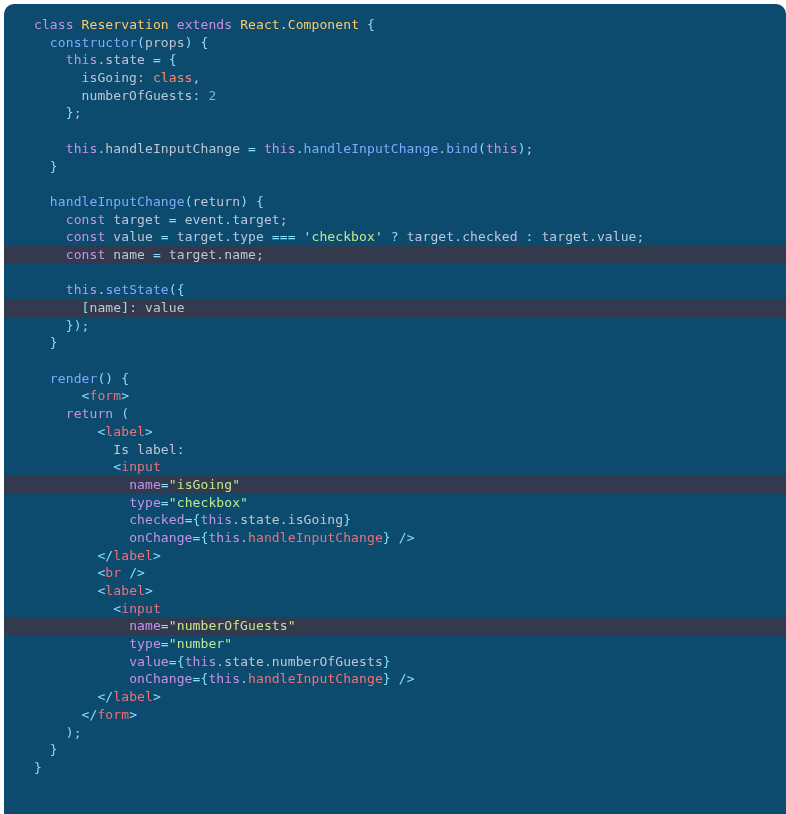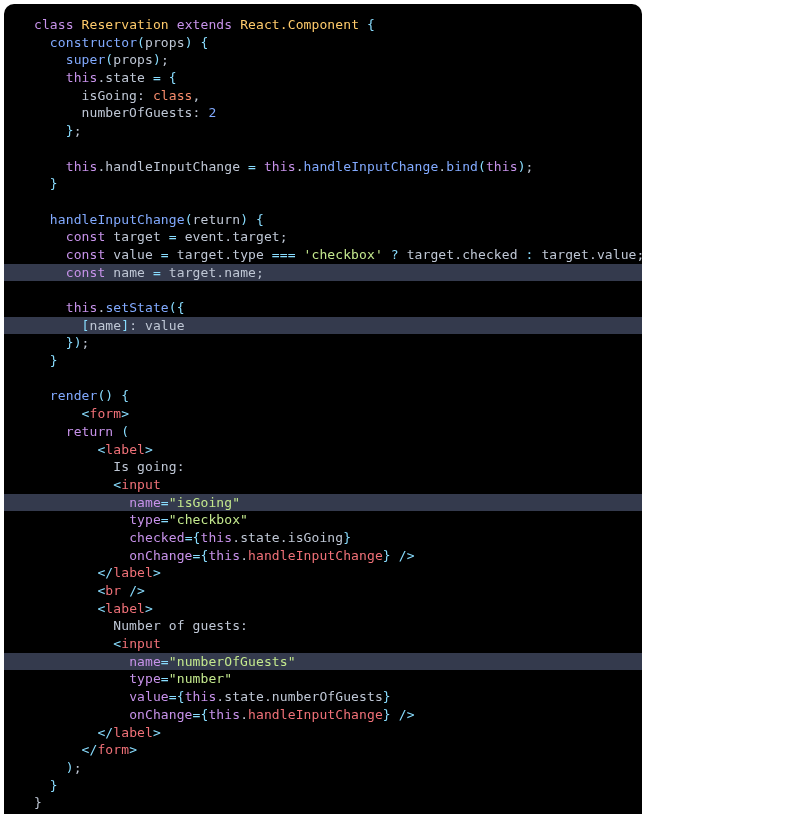--- a/index.html
+++ b/index.html
@@ -11,23 +11,23 @@
     width: 786px;
     height: 814px;
     overflow: hidden;
     font-family: "DejaVu Sans Mono", "Liberation Mono", monospace;
   }
 
   #code-block {
     position: absolute;
     left: 4px;
     top: 4px;
-    width: 638px;
+    width: 782px;
     height: 810px;
-    background: #000000;
+    background: #0c4a6e;
     border-radius: 10px 10px 0 0;
     overflow: hidden;
     box-sizing: border-box;
     padding: 12px 0 0 0;
   }
 
   .code-line {
     display: block;
     height: 17.7px;
     line-height: 17.7px;
@@ -55,21 +55,20 @@
   .attr { color: #c792ea; }            
   .txt  { color: #bfc7d5; }
 </style>
 </head>
 <body>
 
 <div id="code-block">
   <div id="code-lines">
       <div class="code-line"><span class="kw">class</span><span class="txt"> </span><span class="cls">Reservation</span><span class="txt"> </span><span class="kw">extends</span><span class="txt"> </span><span class="cls">React.Component</span><span class="txt"> </span><span class="pun">{</span></div>
       <div class="code-line"><span class="txt">  </span><span class="fn">constructor</span><span class="pun">(</span><span class="txt">props</span><span class="pun">)</span><span class="txt"> </span><span class="pun">{</span></div>
-      <div class="code-line"><span class="txt">    </span><span class="fn">super</span><span class="pun">(</span><span class="txt">props</span><span class="pun">)</span><span class="txt">;</span></div>
       <div class="code-line"><span class="txt">    </span><span class="kw">this</span><span class="txt">.state </span><span class="op">=</span><span class="txt"> </span><span class="pun">{</span></div>
       <div class="code-line"><span class="txt">      isGoing: </span><span class="bool">class</span><span class="txt">,</span></div>
       <div class="code-line"><span class="txt">      numberOfGuests: </span><span class="num">2</span></div>
       <div class="code-line"><span class="txt">    </span><span class="pun">}</span><span class="txt">;</span></div>
       <div class="code-line"> </div>
       <div class="code-line"><span class="txt">    </span><span class="kw">this</span><span class="txt">.handleInputChange </span><span class="op">=</span><span class="txt"> </span><span class="kw">this</span><span class="txt">.</span><span class="fn">handleInputChange</span><span class="txt">.</span><span class="fn">bind</span><span class="pun">(</span><span class="kw">this</span><span class="pun">)</span><span class="txt">;</span></div>
       <div class="code-line"><span class="txt">  </span><span class="pun">}</span></div>
       <div class="code-line"> </div>
       <div class="code-line"><span class="txt">  </span><span class="fn">handleInputChange</span><span class="pun">(</span><span class="txt">return</span><span class="pun">)</span><span class="txt"> </span><span class="pun">{</span></div>
       <div class="code-line"><span class="txt">    </span><span class="kw">const</span><span class="txt"> target </span><span class="op">=</span><span class="txt"> event.target;</span></div>
@@ -78,30 +77,29 @@
       <div class="code-line"> </div>
       <div class="code-line"><span class="txt">    </span><span class="kw">this</span><span class="txt">.</span><span class="fn">setState</span><span class="pun">({</span></div>
       <div class="code-line hl"><span class="txt">      </span><span class="pun">[</span><span class="txt">name</span><span class="pun">]</span><span class="txt">: value</span></div>
       <div class="code-line"><span class="txt">    </span><span class="pun">})</span><span class="txt">;</span></div>
       <div class="code-line"><span class="txt">  </span><span class="pun">}</span></div>
       <div class="code-line"> </div>
       <div class="code-line"><span class="txt">  </span><span class="fn">render</span><span class="pun">()</span><span class="txt"> </span><span class="pun">{</span></div>
       <div class="code-line"><span class="txt">      </span><span class="tagb">&lt;</span><span class="tag">form</span><span class="tagb">&gt;</span></div>
       <div class="code-line"><span class="txt">    </span><span class="kw">return</span><span class="txt"> </span><span class="pun">(</span></div>
       <div class="code-line"><span class="txt">        </span><span class="tagb">&lt;</span><span class="tag">label</span><span class="tagb">&gt;</span></div>
-      <div class="code-line"><span class="txt">          Is going:</span></div>
+      <div class="code-line"><span class="txt">          Is label:</span></div>
       <div class="code-line"><span class="txt">          </span><span class="tagb">&lt;</span><span class="tag">input</span></div>
       <div class="code-line hl"><span class="txt">            </span><span class="attr">name</span><span class="op">=</span><span class="str">"isGoing"</span></div>
       <div class="code-line"><span class="txt">            </span><span class="attr">type</span><span class="op">=</span><span class="str">"checkbox"</span></div>
       <div class="code-line"><span class="txt">            </span><span class="attr">checked</span><span class="op">=</span><span class="pun">{</span><span class="kw">this</span><span class="txt">.state.isGoing</span><span class="pun">}</span></div>
       <div class="code-line"><span class="txt">            </span><span class="attr">onChange</span><span class="op">=</span><span class="pun">{</span><span class="kw">this</span><span class="txt">.</span><span class="tag">handleInputChange</span><span class="pun">}</span><span class="txt"> </span><span class="tagb">/&gt;</span></div>
       <div class="code-line"><span class="txt">        </span><span class="tagb">&lt;/</span><span class="tag">label</span><span class="tagb">&gt;</span></div>
       <div class="code-line"><span class="txt">        </span><span class="tagb">&lt;</span><span class="tag">br</span><span class="txt"> </span><span class="tagb">/&gt;</span></div>
       <div class="code-line"><span class="txt">        </span><span class="tagb">&lt;</span><span class="tag">label</span><span class="tagb">&gt;</span></div>
-      <div class="code-line"><span class="txt">          Number of guests:</span></div>
       <div class="code-line"><span class="txt">          </span><span class="tagb">&lt;</span><span class="tag">input</span></div>
       <div class="code-line hl"><span class="txt">            </span><span class="attr">name</span><span class="op">=</span><span class="str">"numberOfGuests"</span></div>
       <div class="code-line"><span class="txt">            </span><span class="attr">type</span><span class="op">=</span><span class="str">"number"</span></div>
       <div class="code-line"><span class="txt">            </span><span class="attr">value</span><span class="op">=</span><span class="pun">{</span><span class="kw">this</span><span class="txt">.state.numberOfGuests</span><span class="pun">}</span></div>
       <div class="code-line"><span class="txt">            </span><span class="attr">onChange</span><span class="op">=</span><span class="pun">{</span><span class="kw">this</span><span class="txt">.</span><span class="tag">handleInputChange</span><span class="pun">}</span><span class="txt"> </span><span class="tagb">/&gt;</span></div>
       <div class="code-line"><span class="txt">        </span><span class="tagb">&lt;/</span><span class="tag">label</span><span class="tagb">&gt;</span></div>
       <div class="code-line"><span class="txt">      </span><span class="tagb">&lt;/</span><span class="tag">form</span><span class="tagb">&gt;</span></div>
       <div class="code-line"><span class="txt">    </span><span class="pun">)</span><span class="txt">;</span></div>
       <div class="code-line"><span class="txt">  </span><span class="pun">}</span></div>
       <div class="code-line"><span class="txt">}</span></div>

